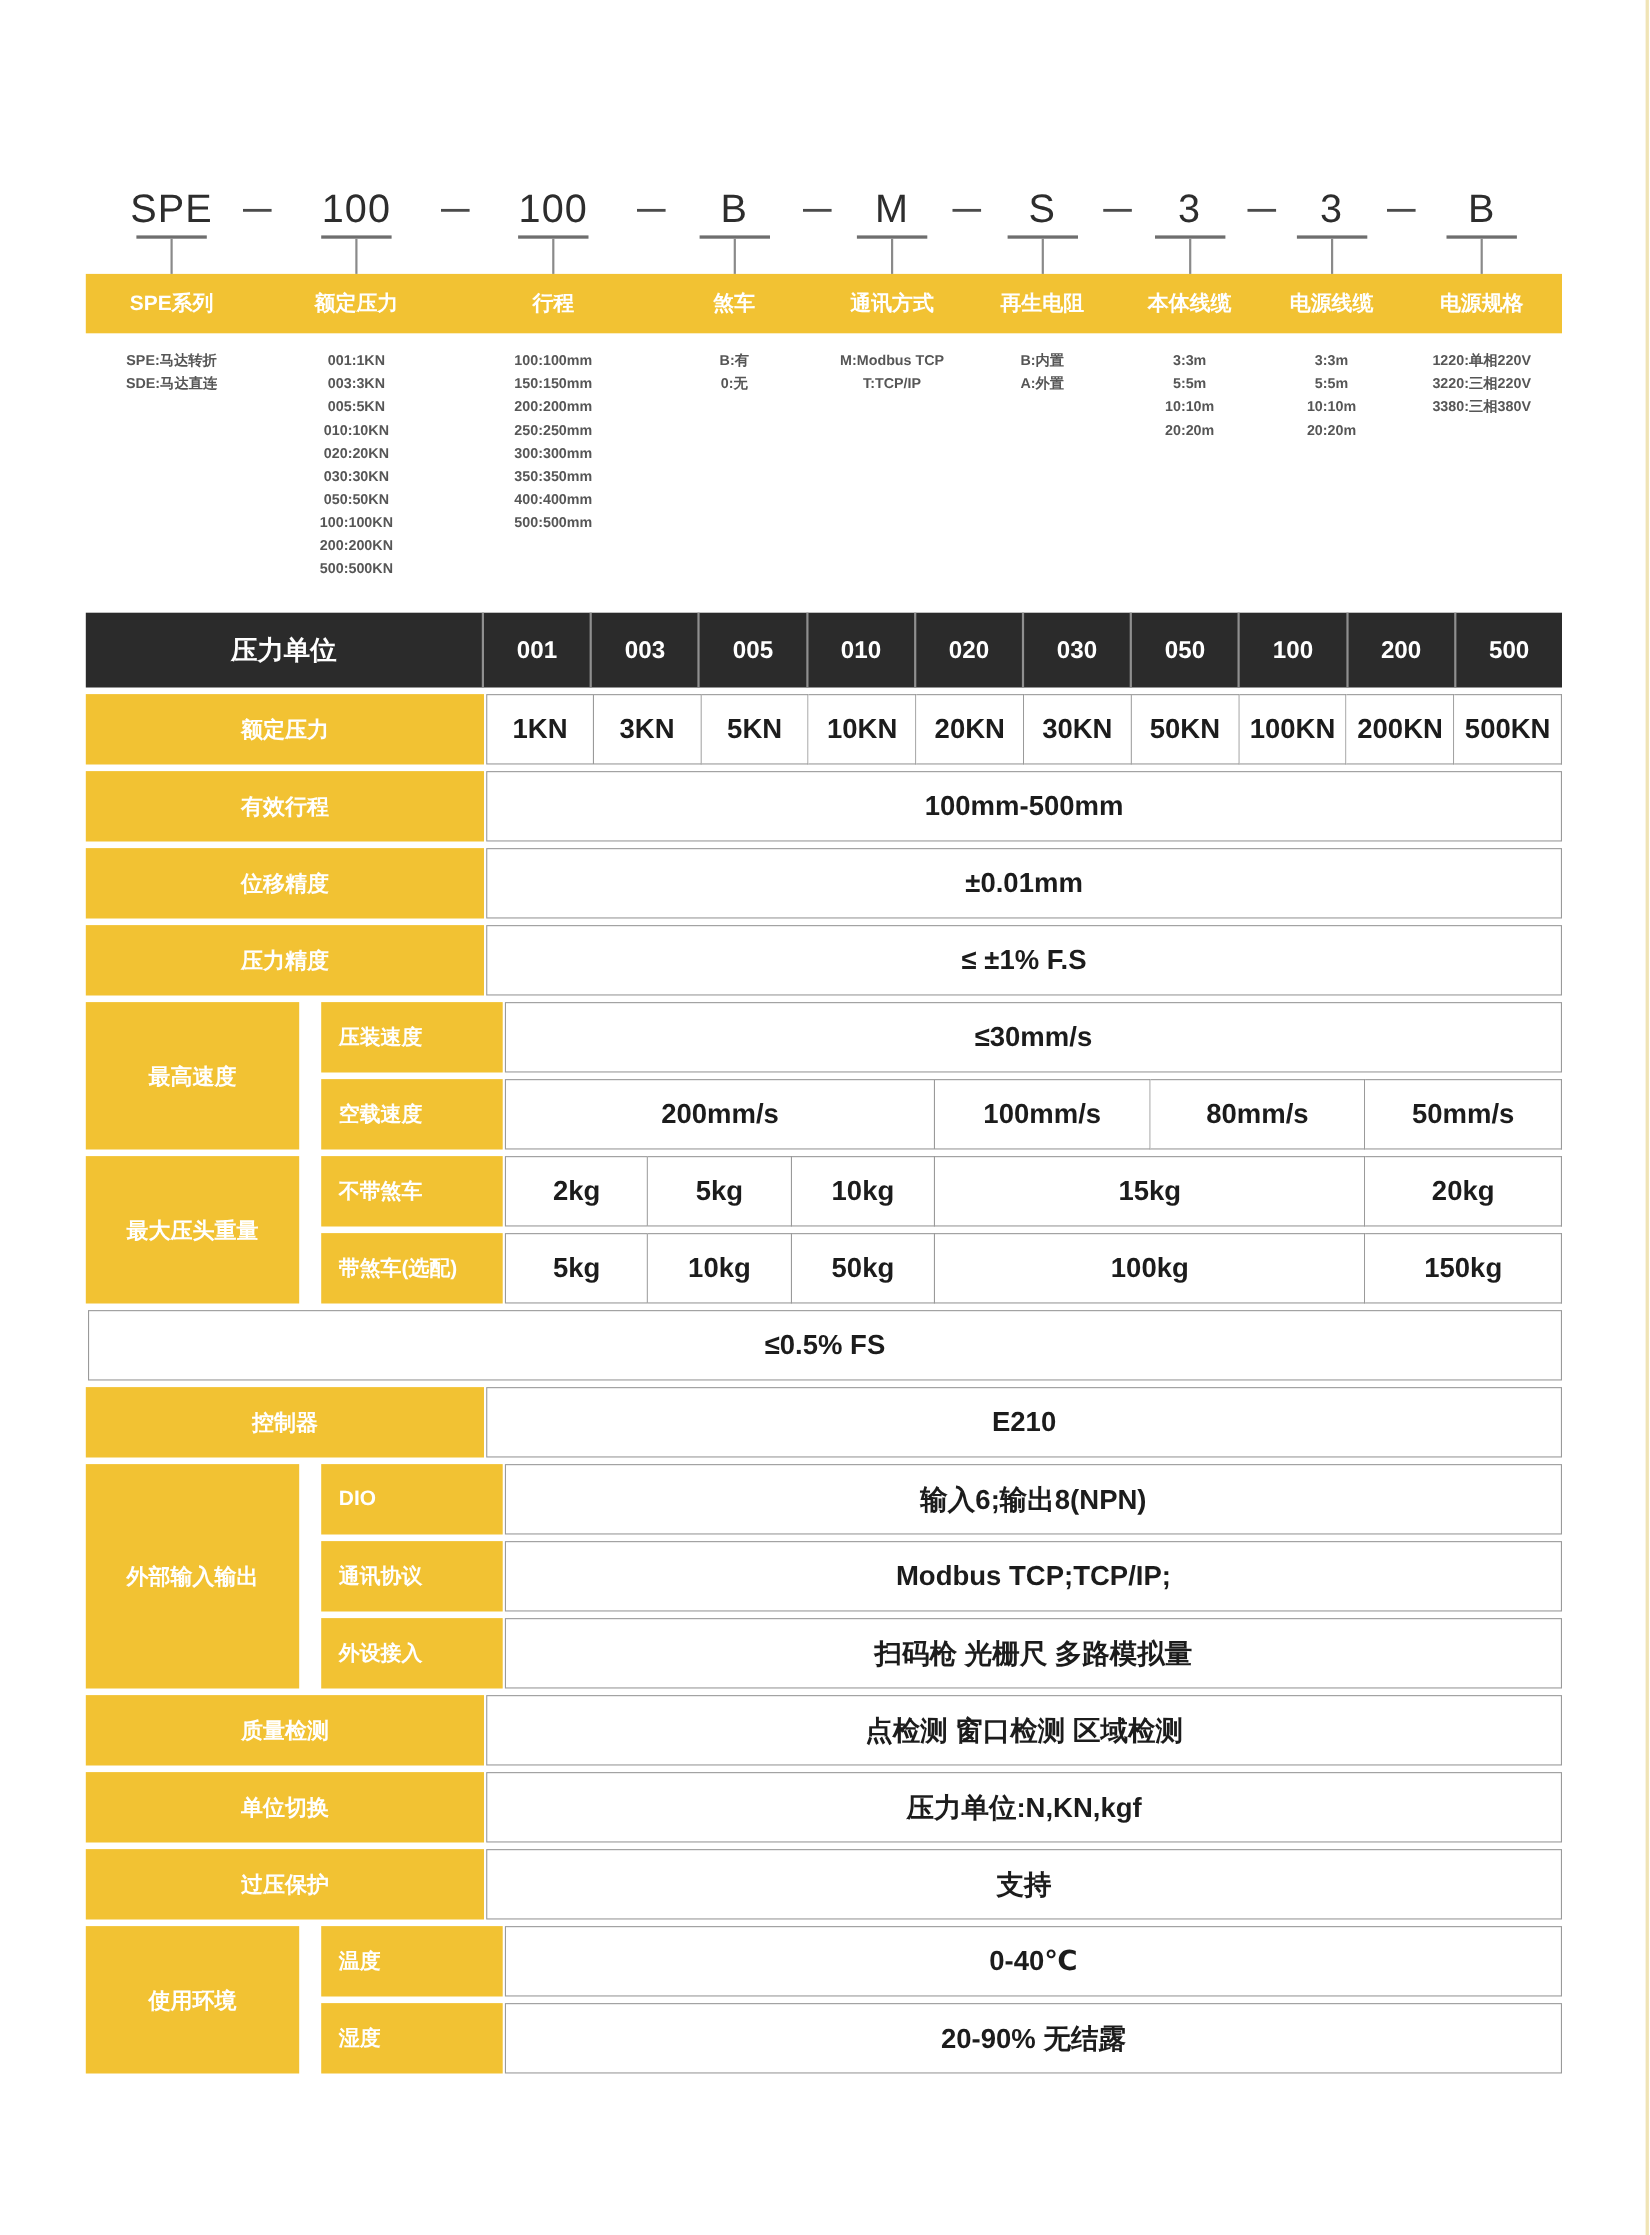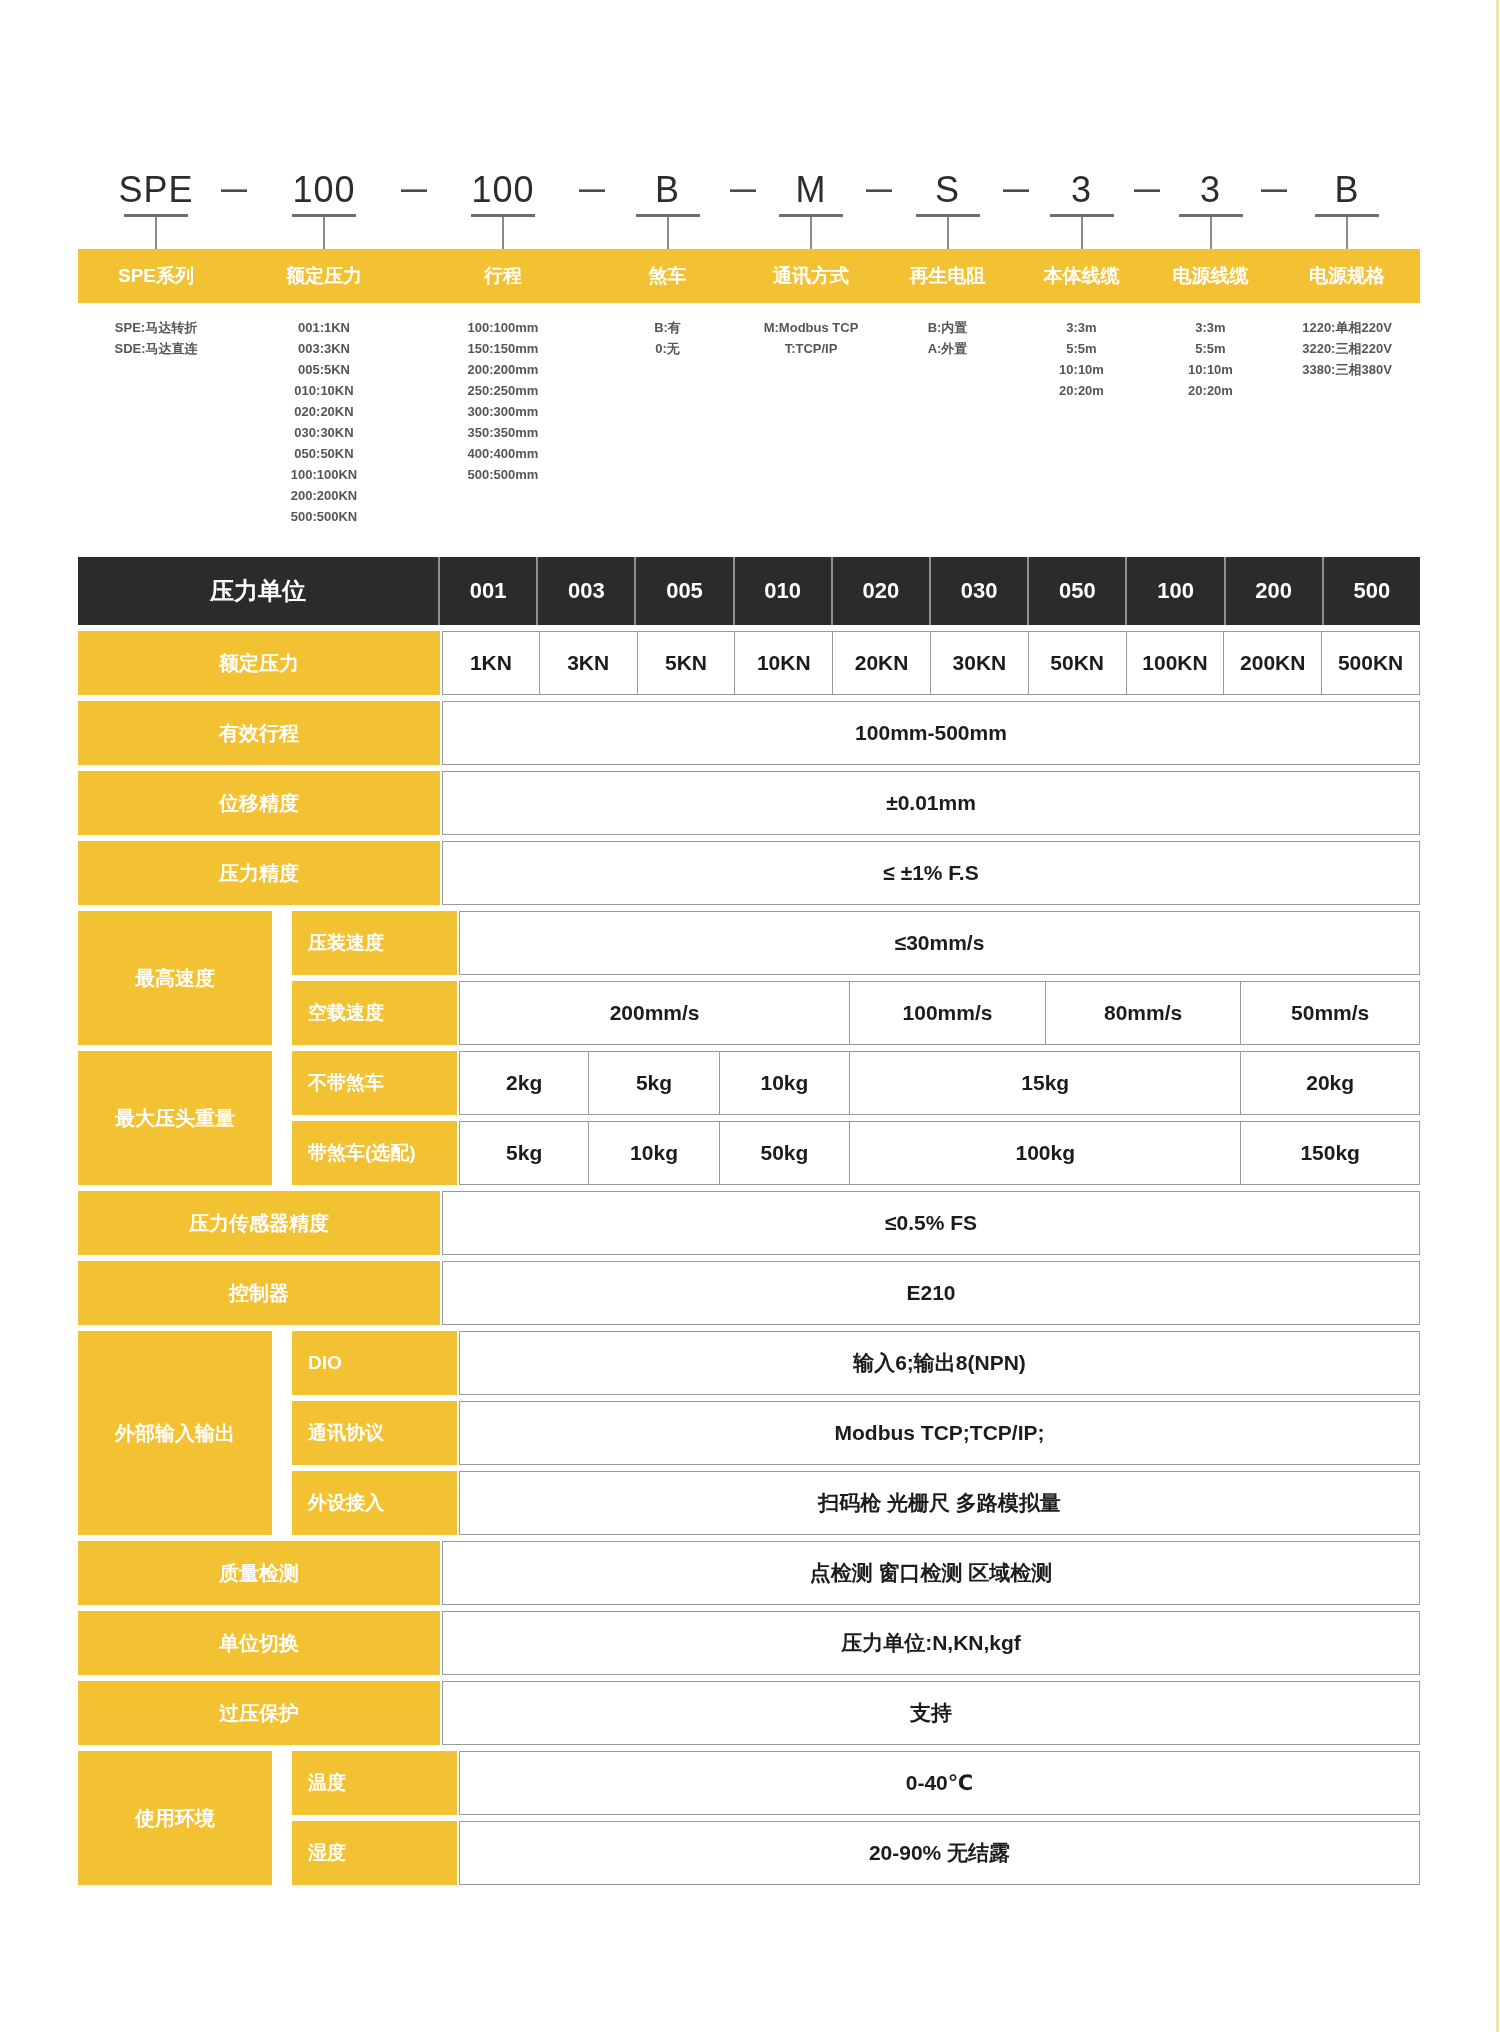--- a/index.html
+++ b/index.html
@@ -77,21 +77,21 @@
     width: 165px; background: #F2C233; color: #ffffff;
     font-size: 19px; font-weight: 700;
     display: flex; align-items: center; padding-left: 16px;
     white-space: nowrap;
   }
   .values { flex: 1; display: flex; margin-left: 2px; }
   .cell {
     background: #ffffff;
     border: 1.5px solid #9a9a9a; border-left: none;
     display: flex; align-items: center; justify-content: center;
-    font-size: 21px; font-weight: 700; color: #1c1c1c;
+    font-size: 25px; font-weight: 700; color: #1c1c1c;
     white-space: nowrap;
   }
   .values .cell:first-child { border-left: 1.5px solid #9a9a9a; }
 
   .edge {
     position: absolute; top: 0; right: 1px;
     width: 3px; height: 100%;
     background: #F0E4B6;
   }
 </style>
@@ -315,21 +315,20 @@
                 <div class="cell" style="width: 130.367px;">5kg</div>
                 <div class="cell" style="width: 130.367px;">10kg</div>
                 <div class="cell" style="width: 130.465px;">50kg</div>
                 <div class="cell" style="width: 391.2px;">100kg</div>
                 <div class="cell" style="flex: 1 1 0%;">150kg</div>
               </div>
             </div>
           </div>
         </div>
         <div class="vrow">
-          <div class="r-label">压力传感器精度</div>
           <div class="values">
             <div class="cell" style="flex: 1 1 0%;">≤0.5% FS</div>
           </div>
         </div>
         <div class="vrow">
           <div class="r-label">控制器</div>
           <div class="values">
             <div class="cell" style="flex: 1 1 0%;">E210</div>
           </div>
         </div>

